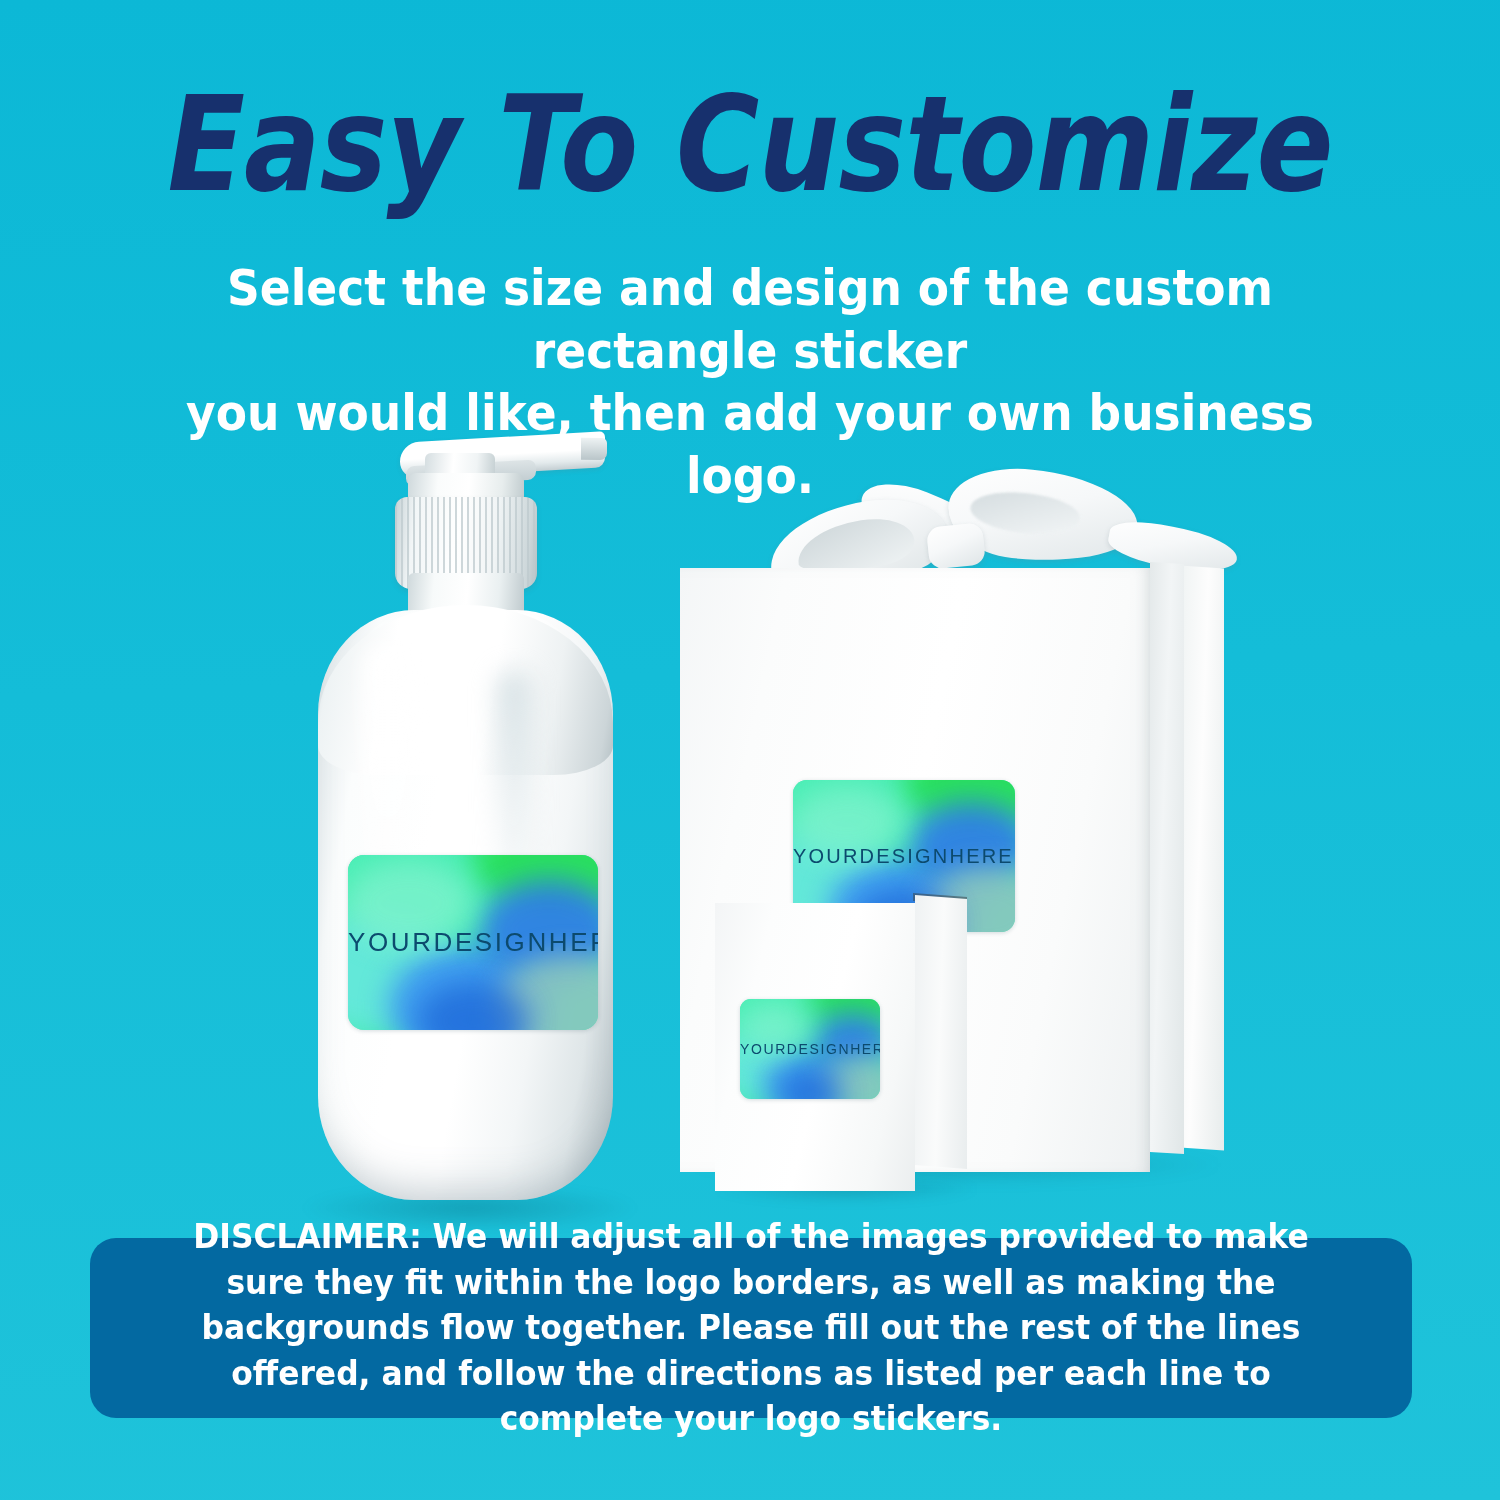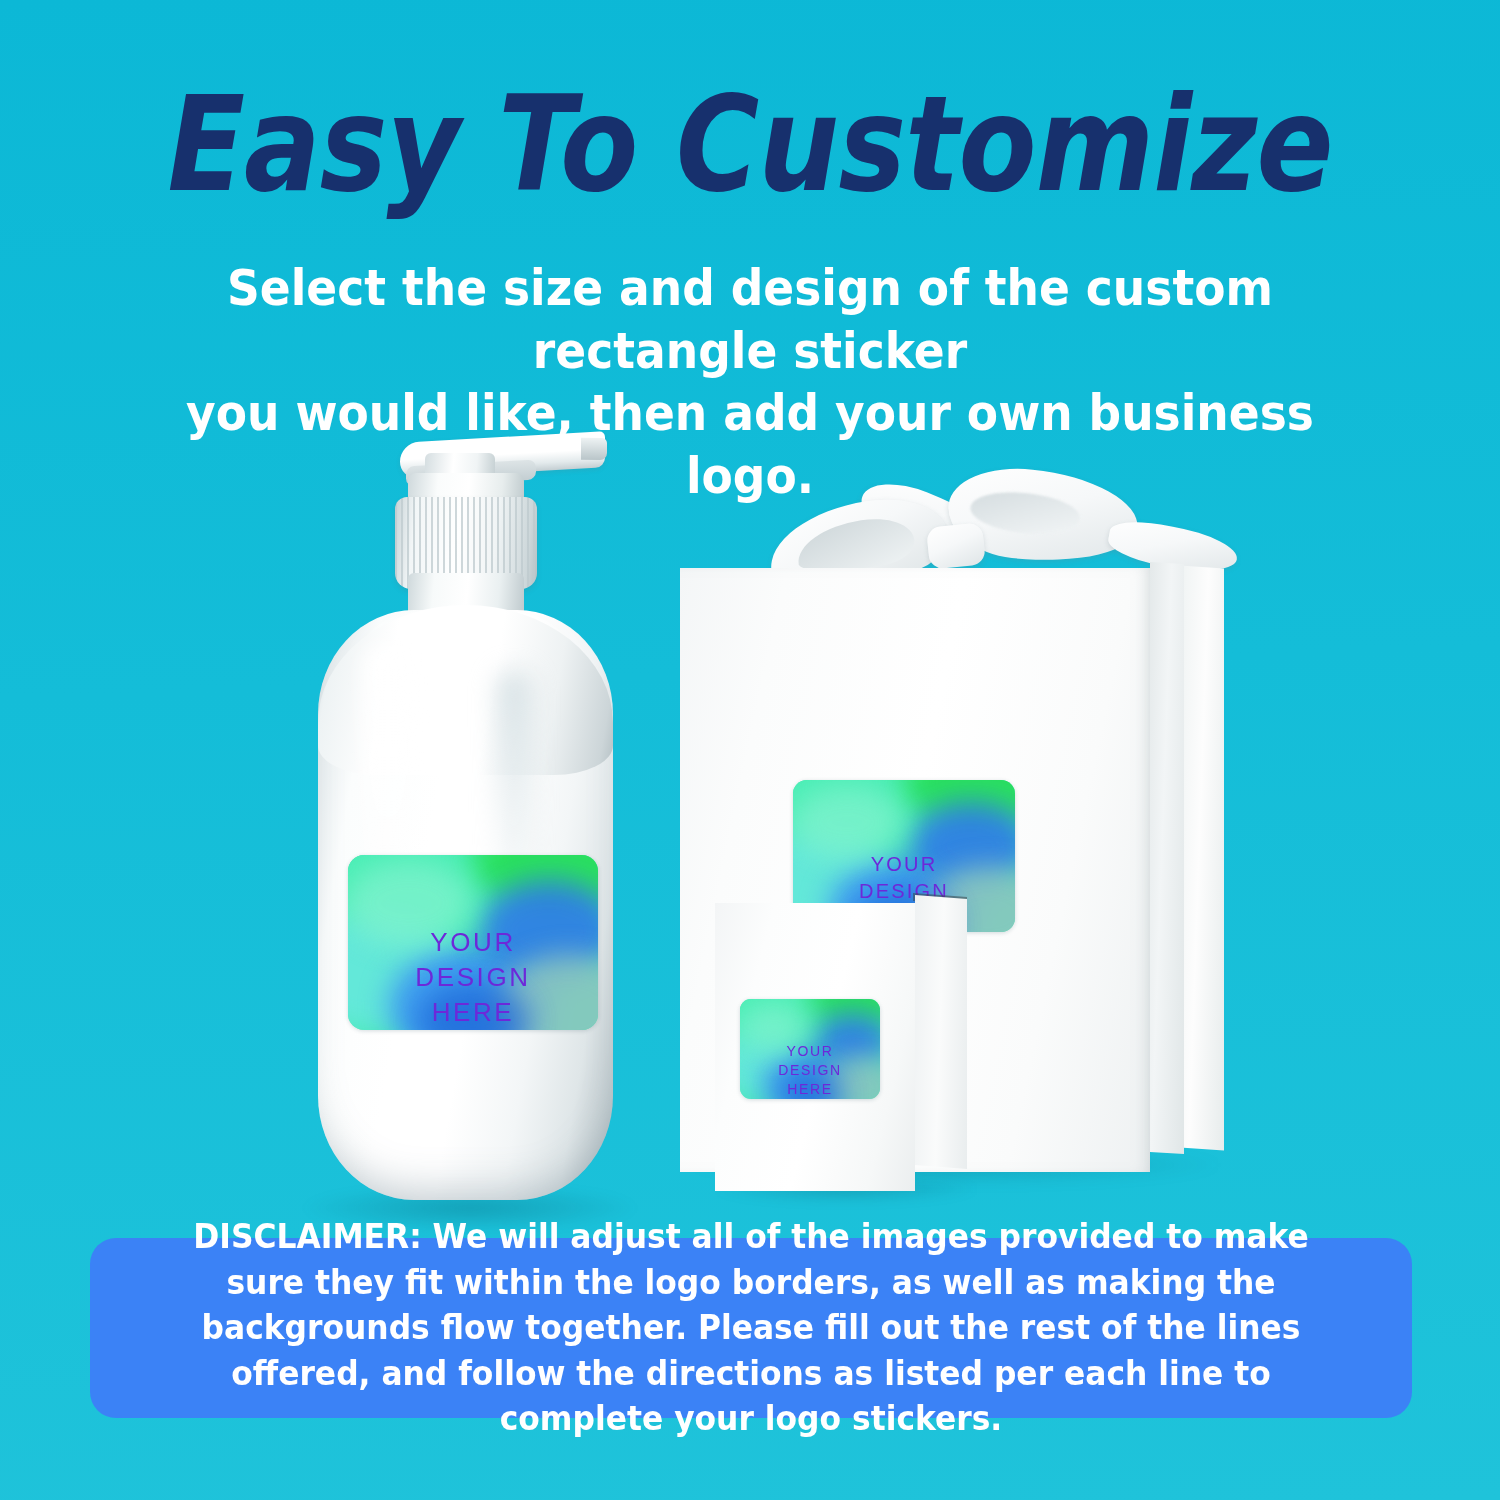--- a/index.html
+++ b/index.html
@@ -39,22 +39,22 @@
   
   .sticker{
     position:absolute; overflow:hidden;
     background:#46eab0;
     box-shadow:0 1px 4px rgba(20,60,80,.18);
   }
   .sticker .wc{ position:absolute; inset:-6%; }
   .wc .l{ position:absolute; border-radius:50%; filter:blur(14px); }
   .sticker .txt{
     position:absolute; inset:0;
-    display:flex; flex-direction:column; align-items:center; justify-content:flex-end;
-    color:#6d28d9;
+    display:flex; flex-direction:row; align-items:center; justify-content:flex-start;
+    color:#0c4a6e;
     font-family:"Liberation Sans", sans-serif;
     font-weight:400;
     line-height:1.35;
   }
   .sticker .txt span{ display:block; }
 
   
   .bottle-wrap{ position:absolute; left:300px; top:35px; width:330px; height:800px; }
   .bottle-shadow{
     position:absolute; left:5px; bottom:-6px; width:330px; height:46px;
@@ -204,21 +204,21 @@
   }
   .sb-sticker{
     left:25px; top:104px; width:140px; height:100px;
     border-radius:11px;
   }
   .sb-sticker .txt{ font-size:14px; letter-spacing:1.6px; }
 
   
   .disclaimer{
     position:absolute; left:90px; top:1238px; width:1322px; height:180px;
-    background:#3b82f6; border-radius:26px;
+    background:#0369a1; border-radius:26px;
     display:flex; align-items:center; justify-content:center;
     padding:0 44px;
   }
   .disclaimer p{
     text-align:center; color:#ffffff;
     font-family:"DejaVu Sans", sans-serif;
     font-weight:700; font-size:33px; line-height:1.38;
     transform:scaleX(.95);
   }
   .disclaimer b{ font-weight:700; }

